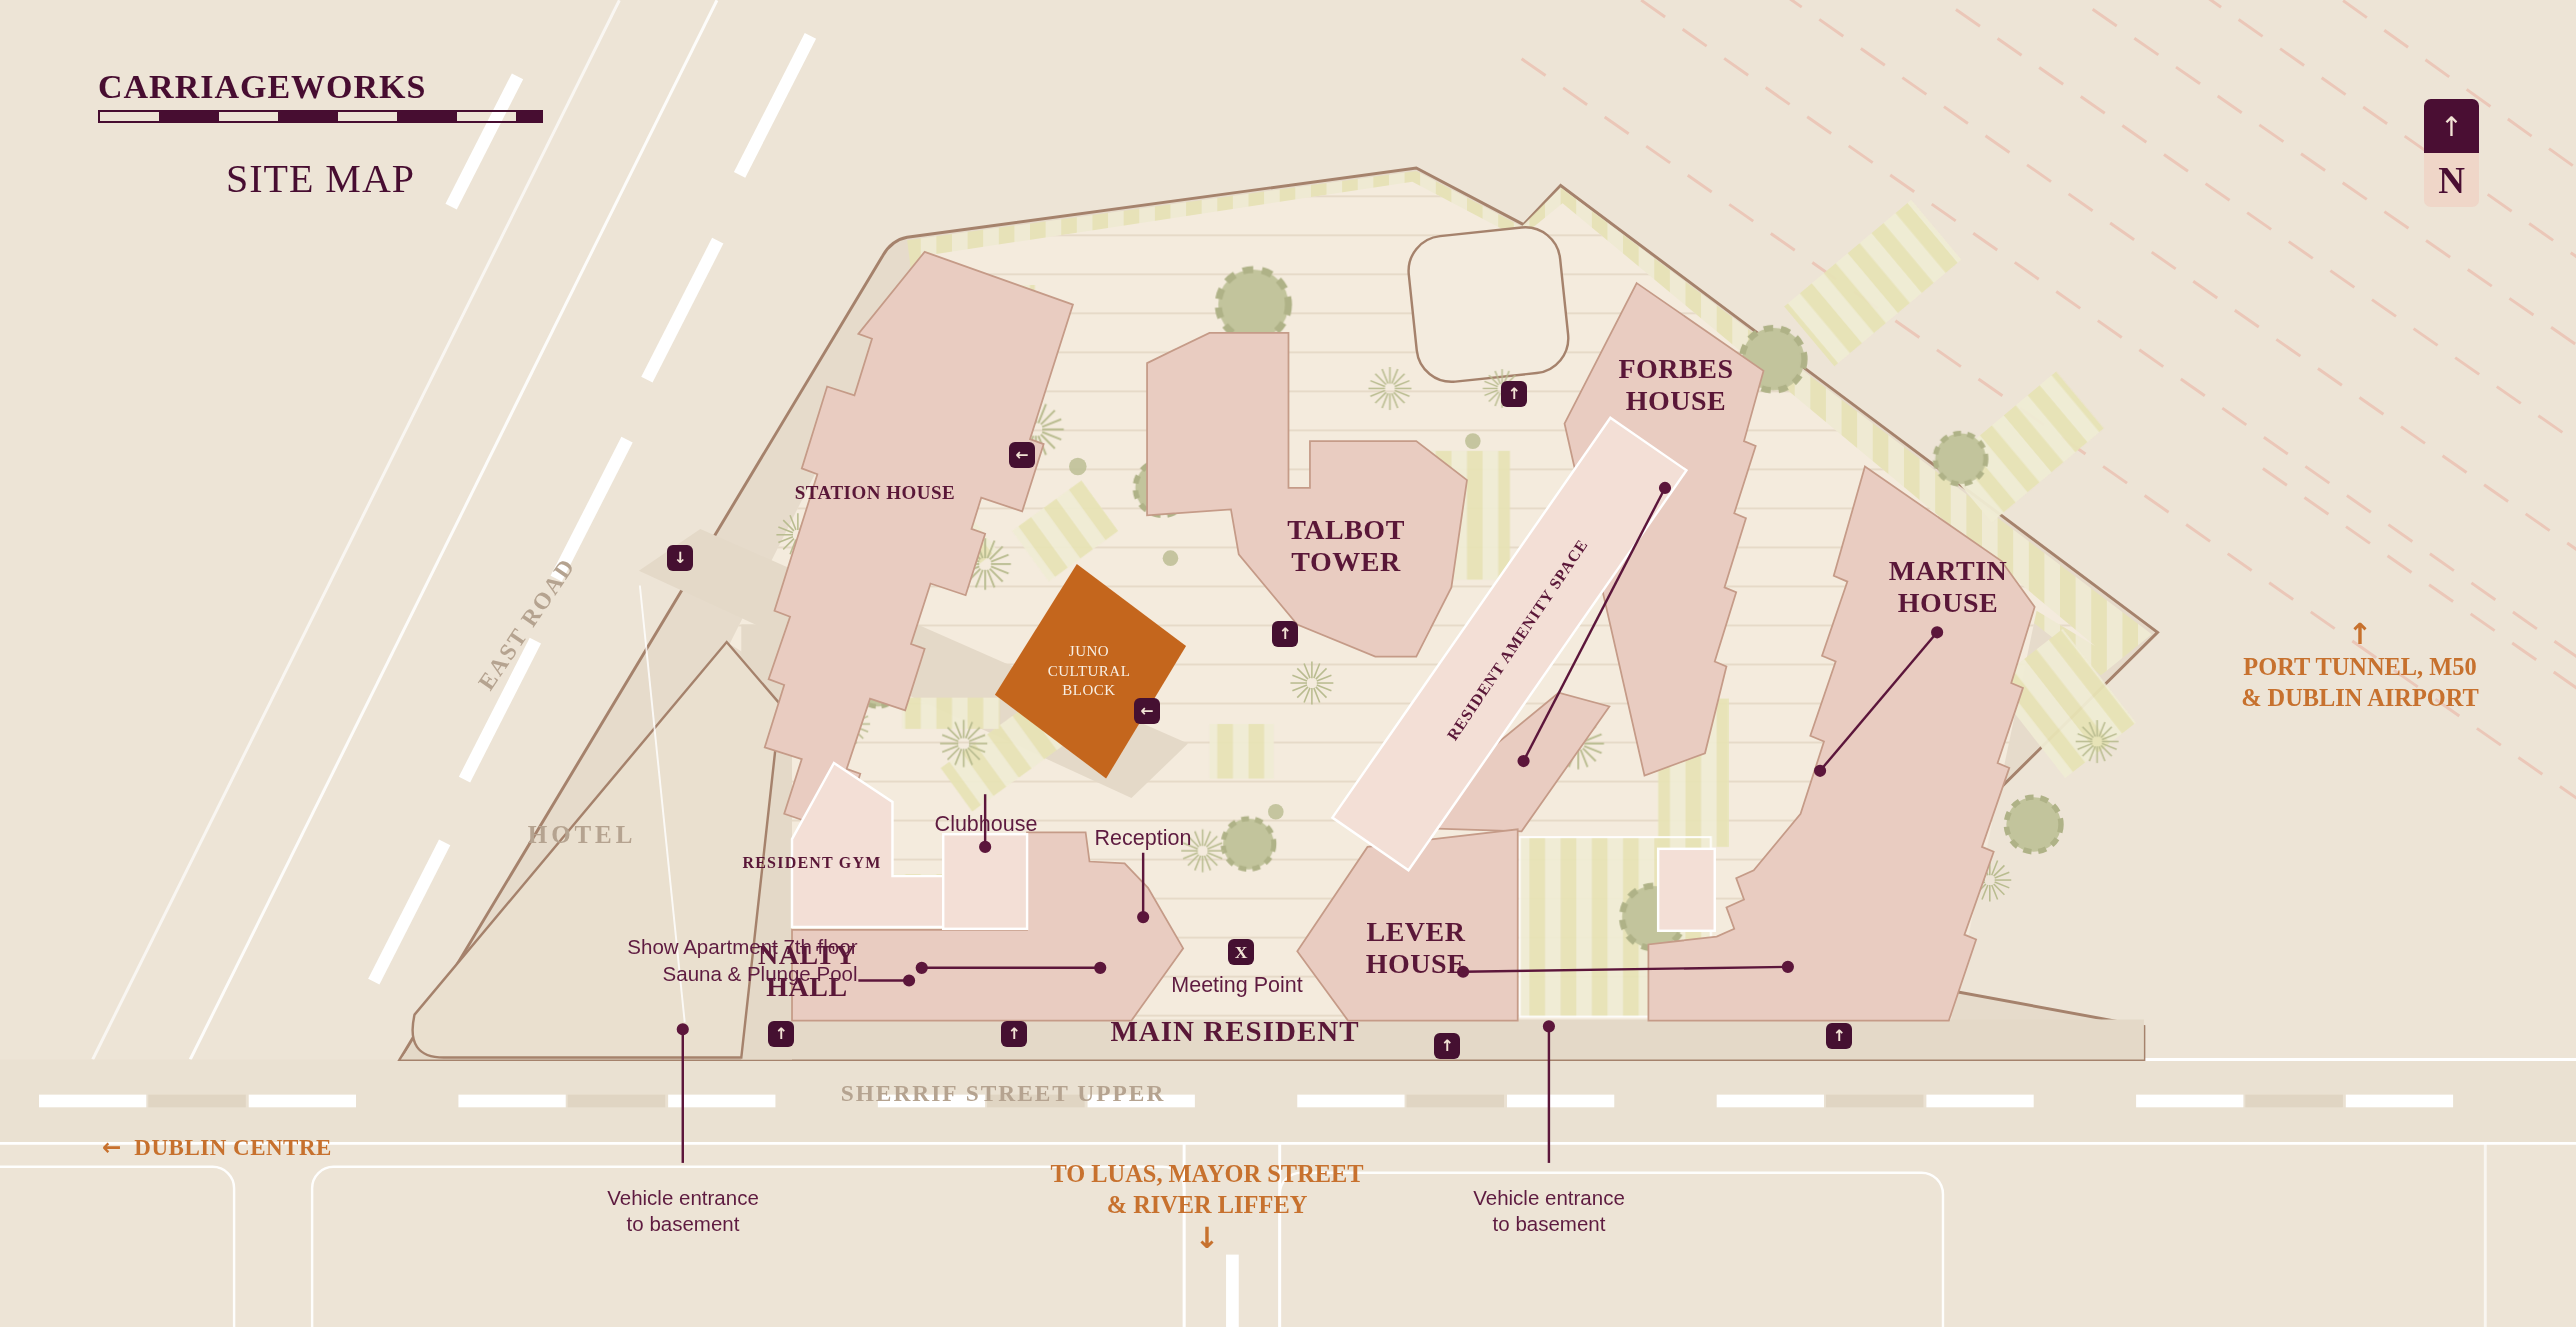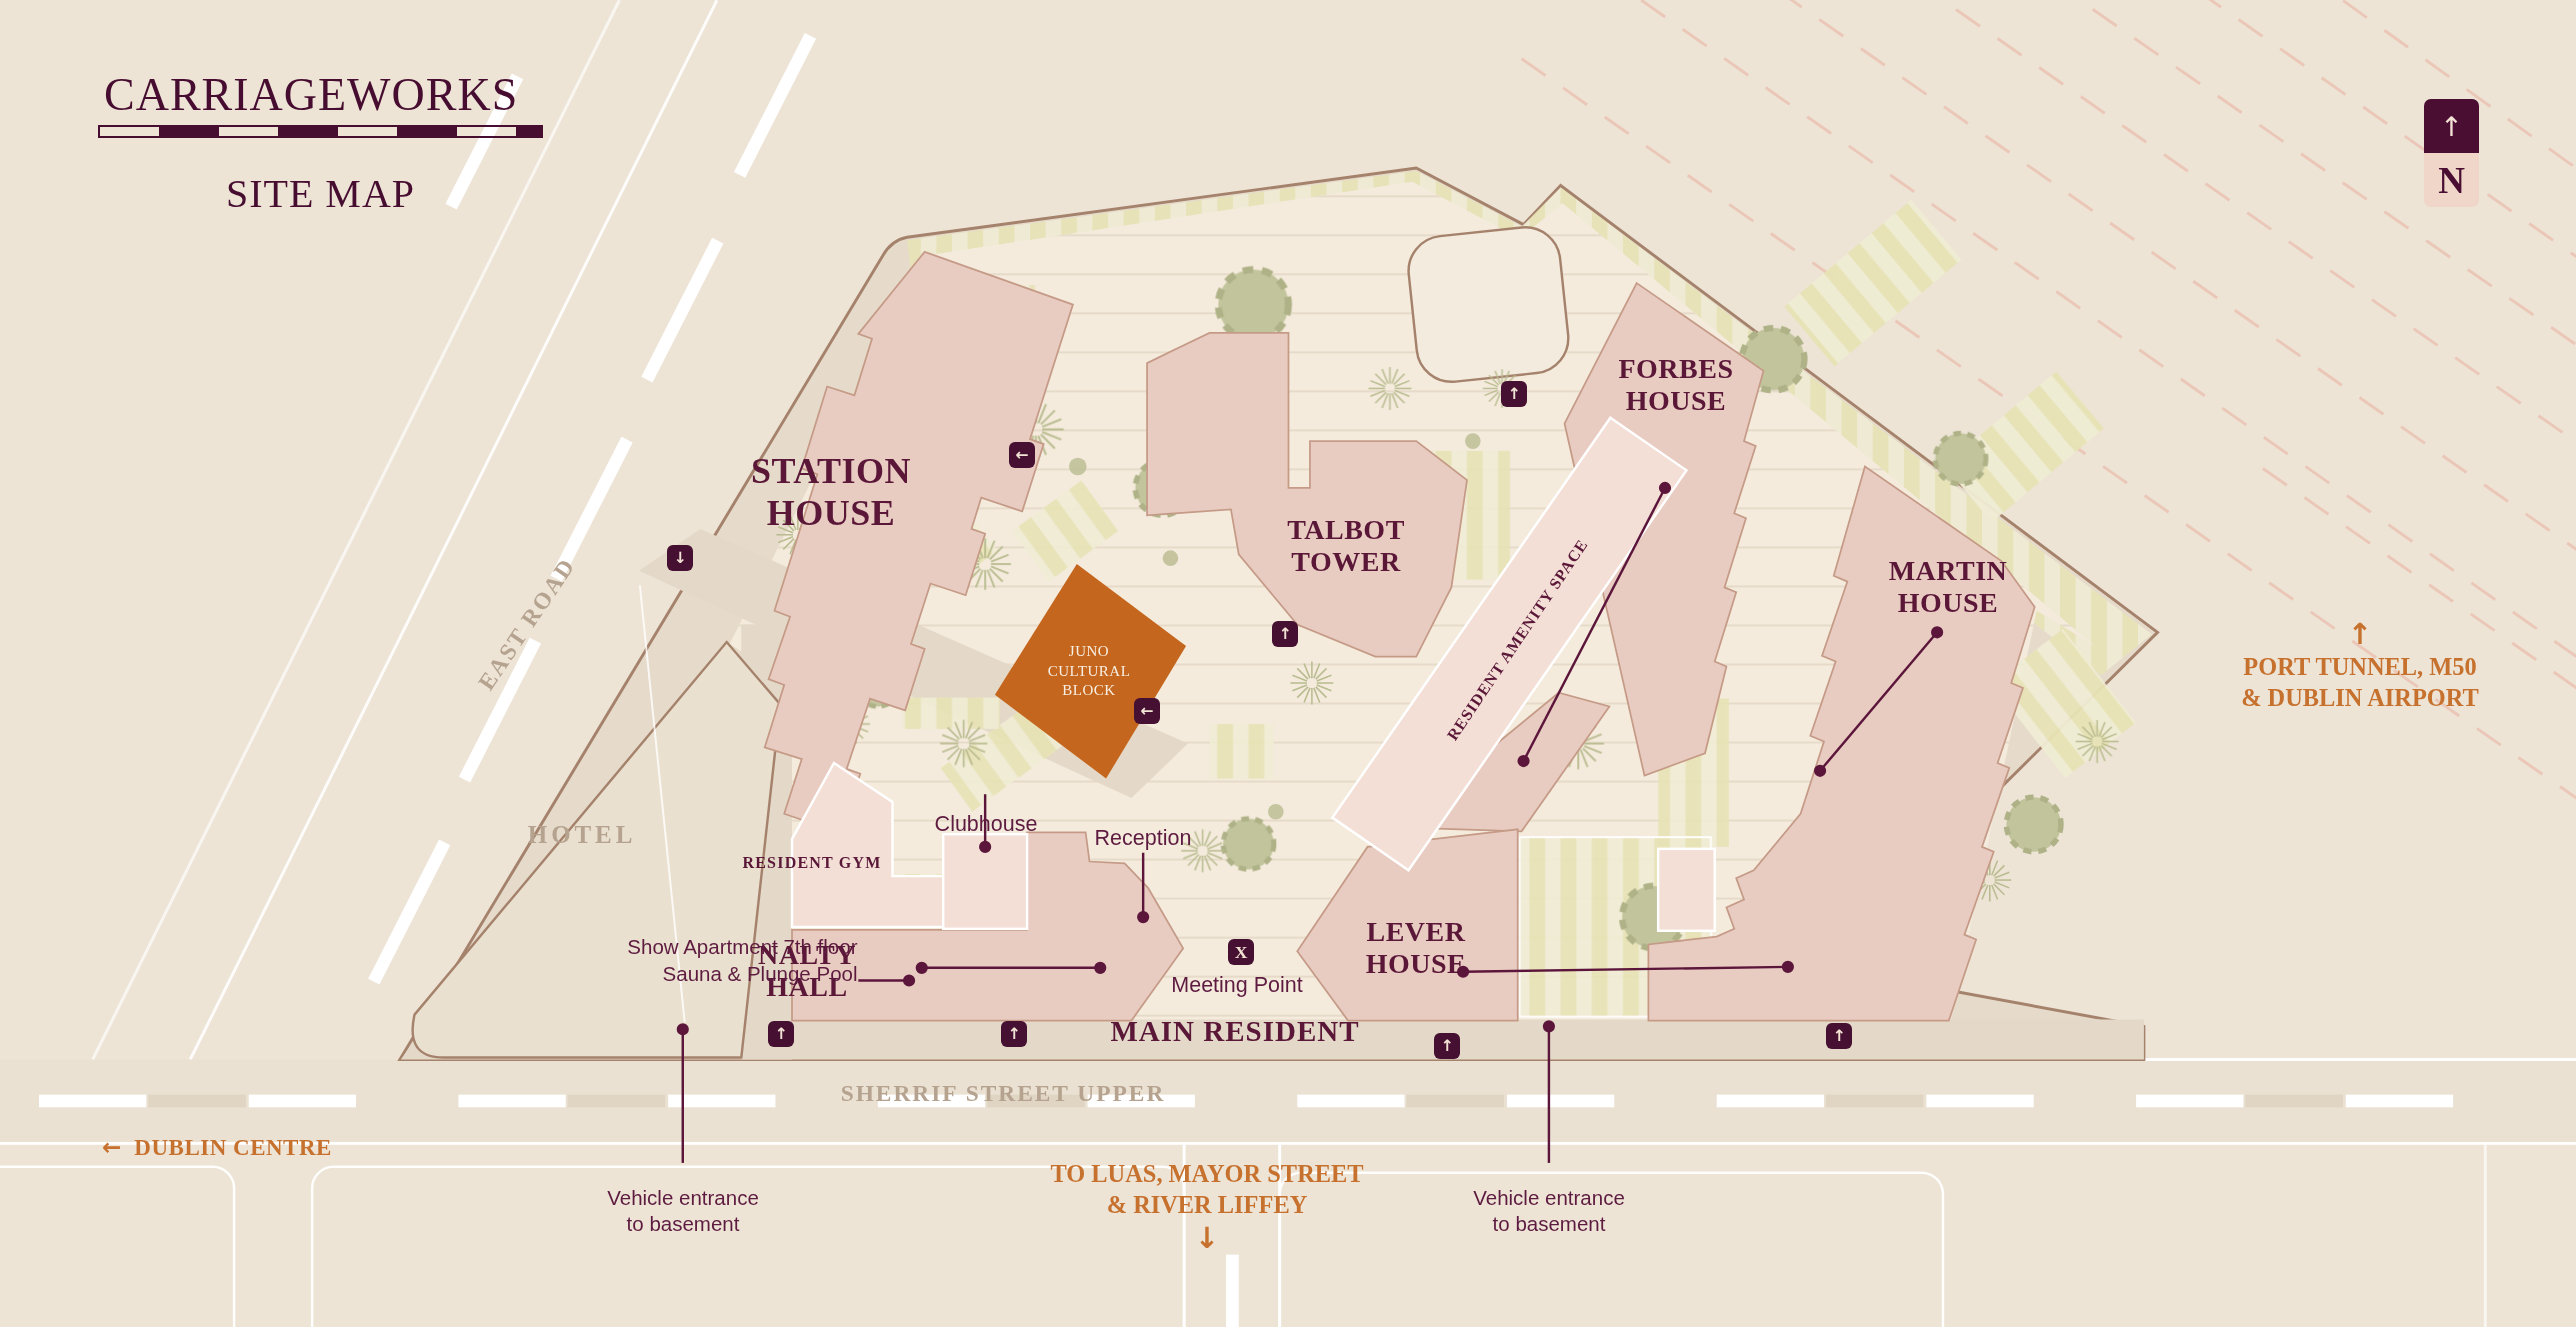--- a/index.html
+++ b/index.html
@@ -13,21 +13,21 @@
   .small-caps{color:#5A1738;font-weight:600;}
   .greylbl{color:#B5A390;font-weight:600;}
   .plum{color:#5E1B40;}
   .orange{color:#C7712E;font-weight:600;}
   .badge{position:absolute;transform:translate(-50%,-50%);width:26px;height:26px;border-radius:5.9px;
          background:#451031;color:#F2E3D5;display:flex;align-items:center;justify-content:center;
          font-family:"DejaVu Sans",sans-serif;font-size:15.6px;font-weight:700;}
   .xbadge{font-family:"Liberation Serif",serif;font-size:17.6px;}
   
   .logo-wrap{position:absolute;left:98px;top:68px;}
-  .logo{font-size:46px;font-weight:400;letter-spacing:1px;color:#470D31;margin-left:6px;}
+  .logo{font-size:34px;font-weight:700;letter-spacing:1px;color:#470D31;}
   .logo-bar{width:441px;height:8.8px;margin-top:3.9px;border:2px solid #470D31;
             background:repeating-linear-gradient(90deg,transparent 0 59px,#470D31 59px 119px);}
   .sitemap-title{font-size:40px;letter-spacing:1px;color:#470D31;margin-top:32px;text-align:center;}
   
   .compass{position:absolute;left:2424px;top:99px;width:55px;}
   .compass .ctop{width:55px;height:54px;background:#4A0E33;color:#F2E3D5;border-radius:6.8px 6.8px 0 0;
       display:flex;align-items:center;justify-content:center;font-family:"DejaVu Sans",sans-serif;font-size:27px;}
   .compass .cbot{width:55px;height:54px;background:#EFD6C8;color:#4A0E33;border-radius:0 0 6.8px 6.8px;
       display:flex;align-items:center;justify-content:center;font-size:37px;font-weight:700;font-family:"Liberation Serif",serif;}
   .dirline{line-height:1.25;}
@@ -279,21 +279,21 @@
   <div class="logo ser">CARRIAGEWORKS</div>
   <div class="logo-bar"></div>
   <div class="sitemap-title ser">SITE MAP</div>
 </div>
 
 <div class="compass">
   <div class="ctop">↑</div>
   <div class="cbot">N</div>
 </div>
 
-<div class="lbl ser bldg" style="left:831px;top:493px;width:176px;font-size:36px;">STATION HOUSE</div>
+<div class="lbl ser bldg" style="left:875px;top:493px;width:176px;font-size:19px;">STATION HOUSE</div>
 <div class="lbl ser bldg" style="left:1346px;top:546px;width:146px;font-size:28px;">TALBOT TOWER</div>
 <div class="lbl ser bldg" style="left:1676px;top:385px;width:146px;font-size:28px;">FORBES HOUSE</div>
 <div class="lbl ser bldg" style="left:1948px;top:587px;width:146px;font-size:28px;">MARTIN HOUSE</div>
 <div class="lbl ser bldg" style="left:1416px;top:948px;width:137px;font-size:28px;">LEVER HOUSE</div>
 <div class="lbl ser bldg" style="left:807px;top:971px;width:117px;font-size:28px;">NALTY HALL</div>
 <div class="lbl ser" style="left:1089px;top:671px;width:90px;font-size:15px;color:#F8EFE4;letter-spacing:0.5px;line-height:1.3;">JUNO CULTURAL BLOCK</div>
 <div class="lbl ser small-caps" style="left:812px;top:863px;font-size:16px;letter-spacing:1.2px;white-space:nowrap;">RESIDENT GYM</div>
 <div class="lbl ser small-caps" style="left:1518px;top:640px;font-size:16px;letter-spacing:1px;white-space:nowrap;transform:translate(-50%,-50%) rotate(-56deg);">RESIDENT AMENITY SPACE</div>
 <div class="lbl ser greylbl" style="left:582px;top:834px;font-size:25px;letter-spacing:3.9px;white-space:nowrap;">HOTEL</div>
 

